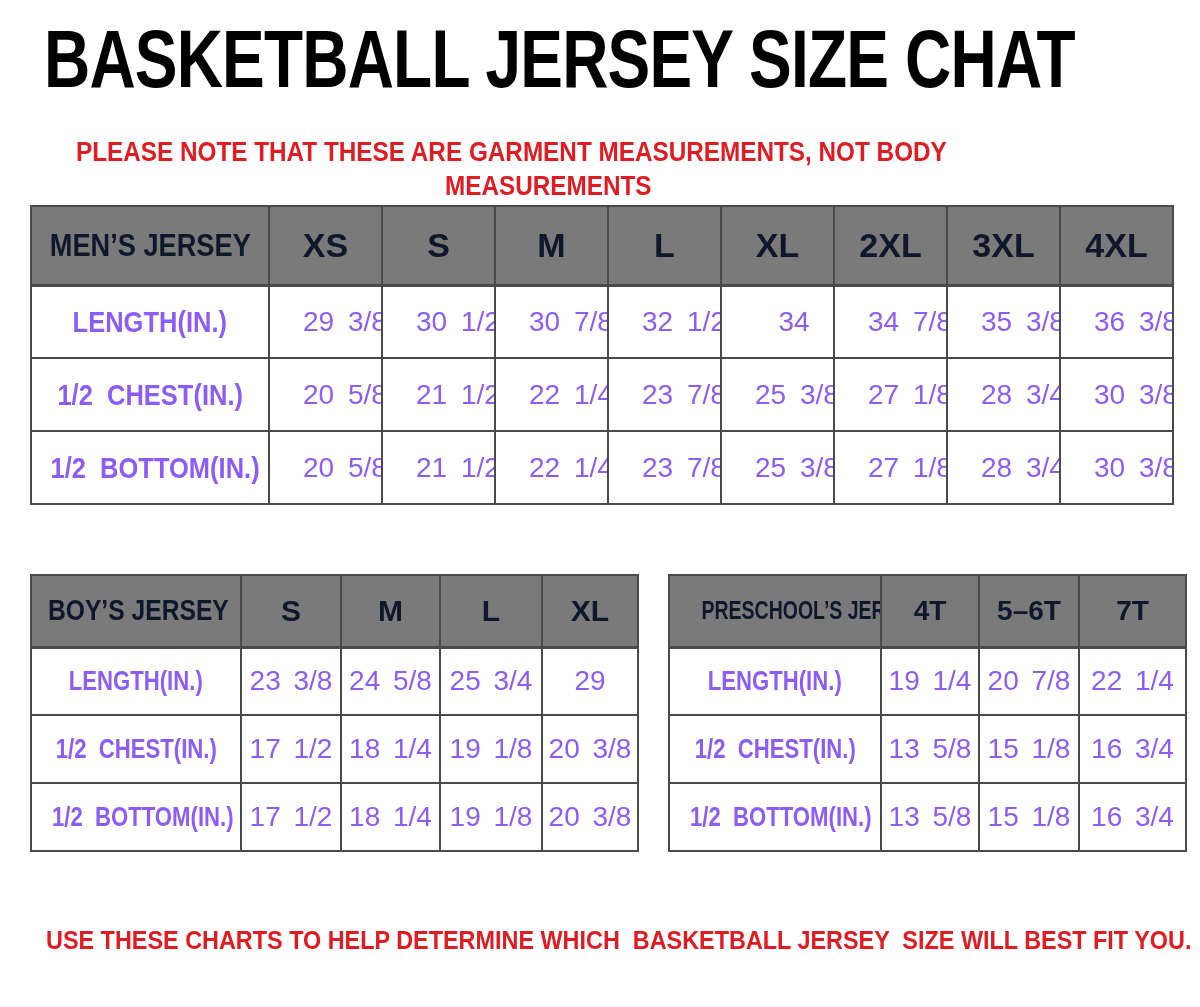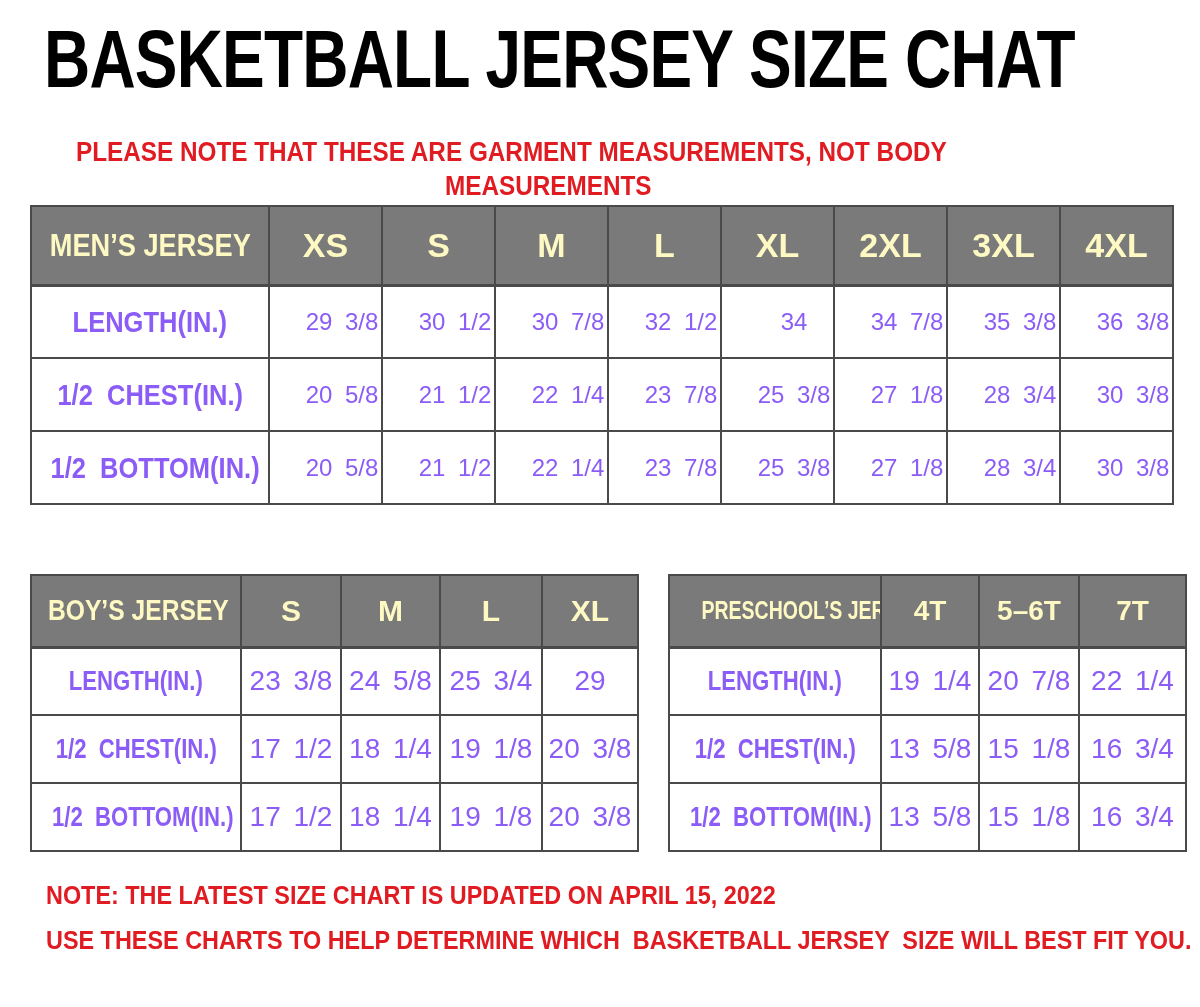--- a/index.html
+++ b/index.html
@@ -54,35 +54,35 @@
   table.tbl th, table.tbl td {
     border: 2px solid #4a4a4a;
     text-align: center;
     vertical-align: middle;
     padding: 0;
     overflow: hidden;
     white-space: pre;
   }
   table.tbl th {
     background: #7a7a7a;
-    color: #fef9c3;
+    color: #0f172a;
     font-weight: 700;
     border-bottom-width: 3px;
   }
   table.tbl td { color: #8b5cf6; }
   .sqc { display: inline-block; transform: scaleX(0.85); transform-origin: center center; }
 
   
   table.men { left: 30px; top: 205px; width: 1142px; }
   table.men tr.head   { height: 79px; }
   table.men tr.datarow{ height: 73px; }
   table.men th.size { font-size: 34px; }
   table.men th.name { font-size: 32px; }
   table.men td.lbl  { font-size: 30px; font-weight: 700; }
-  table.men td.val  { font-size: 24px; word-spacing: 6px; padding-left: 33px; }
+  table.men td.val  { font-size: 28px; word-spacing: 6px; padding-left: 33px; }
 
   
   table.boys { left: 30px; top: 574px; width: 607px; }
   table.pre  { left: 668px; top: 574px; width: 517px; }
   table.boys tr.head, table.pre tr.head { height: 72px; }
   table.boys tr.datarow, table.pre tr.datarow { height: 68px; }
   table.boys th.size { font-size: 30px; }
   table.boys th.name { font-size: 29px; }
   table.pre  th.size { font-size: 28px; text-align: center; }
   table.pre  th.name { font-size: 25px; }
@@ -231,16 +231,15 @@
     </tr>
     <tr class="datarow">
       <td class="lbl"><span class="sqc">1/2  BOTTOM(IN.)</span></td>
       <td class="val">13 5/8</td>
       <td class="val">15 1/8</td>
       <td class="val">16 3/4</td>
     </tr>
   </tbody>
     </table>
 
-  <div class="note note-bottom-1"><span class="sq">NOTE: THE LATEST SIZE CHART IS UPDATED ON APRIL 15, 2022</span></div>
   <div class="note note-bottom-2"><span class="sq">USE THESE CHARTS TO HELP DETERMINE WHICH  BASKETBALL JERSEY  SIZE WILL BEST FIT YOU.</span></div>
 
 </div>
 
 </body></html>

